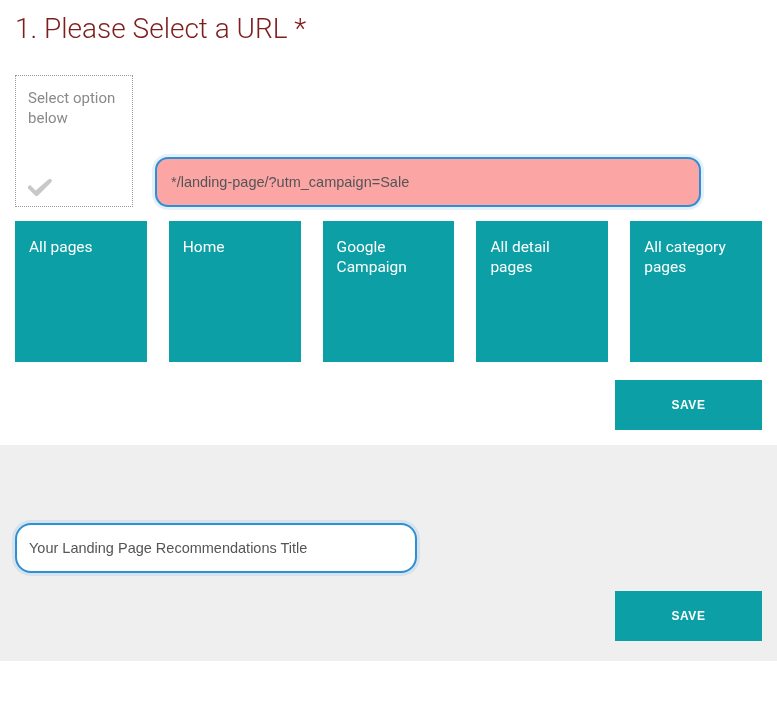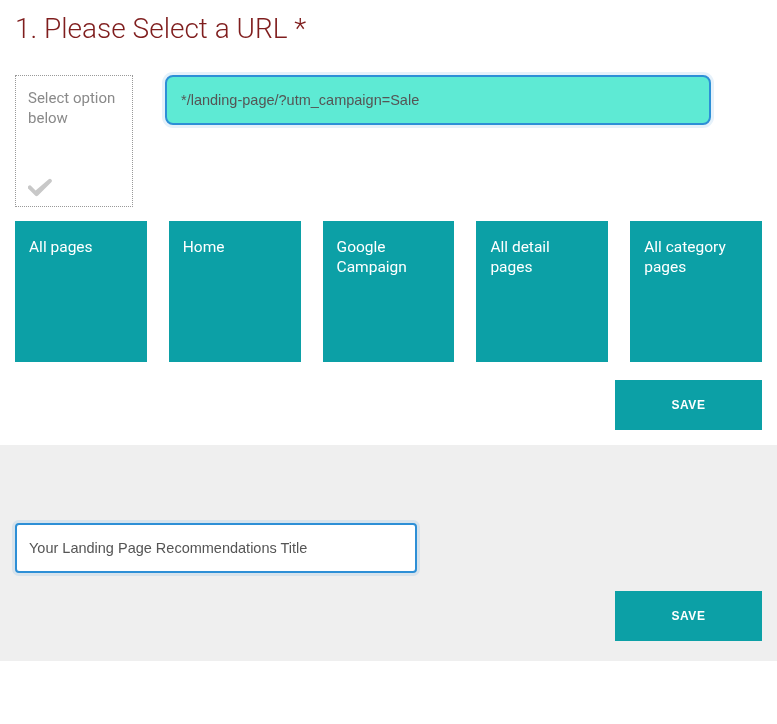--- a/index.html
+++ b/index.html
@@ -20,22 +20,22 @@
     margin-top: 15px;
   }
   h2.section-heading {
     font-weight: 300;
     font-size: 28px;
     color: #7f1d1d;
     margin-bottom: 30px;
   }
   .url-row {
     display: flex;
-    align-items: flex-start;
-    gap: 32px;
+    align-items: flex-end;
+    gap: 22px;
     margin-bottom: 14px;
   }
   .select-card {
     border: 1px dotted #999;
     width: 118px;
     height: 132px;
     padding: 12px 12px 8px 12px;
     display: flex;
     flex-direction: column;
     justify-content: space-between;
@@ -47,27 +47,27 @@
     font-weight: 400;
   }
   .select-card .check {
     color: #c8c8c8;
   }
   .select-card .check svg { width: 24px; height: 20px; display:block; }
   .url-input {
     flex: 0 0 546px;
     height: 50px;
     border: 2px solid #2d8fd6;
-    border-radius: 8px;
+    border-radius: 13px;
     outline: none;
     padding: 16px 14px;
     font-size: 14.5px;
     color: #555;
     box-shadow: 0 0 0 3px rgba(45,143,214,0.12);
-    background: #5eead4;
+    background: #fca5a5;
   }
   .tiles {
     display: flex;
     gap: 22px;
   }
   .tile {
     background: #0ca0a6;
     color: #ffffff;
     width: 134px;
     height: 141px;
@@ -90,21 +90,21 @@
     letter-spacing: 0.5px;
     border: none;
     height: 50px;
     width: 147px;
     cursor: pointer;
   }
   .title-input {
     width: 402px;
     height: 50px;
     border: 2px solid #2d8fd6;
-    border-radius: 4px;
+    border-radius: 16px;
     outline: none;
     padding: 0 12px;
     font-size: 14.5px;
     color: #555;
     box-shadow: 0 0 0 3px rgba(45,143,214,0.12);
     background: #fff;
     margin-top: 28px;
   }
 </style>
 </head>

